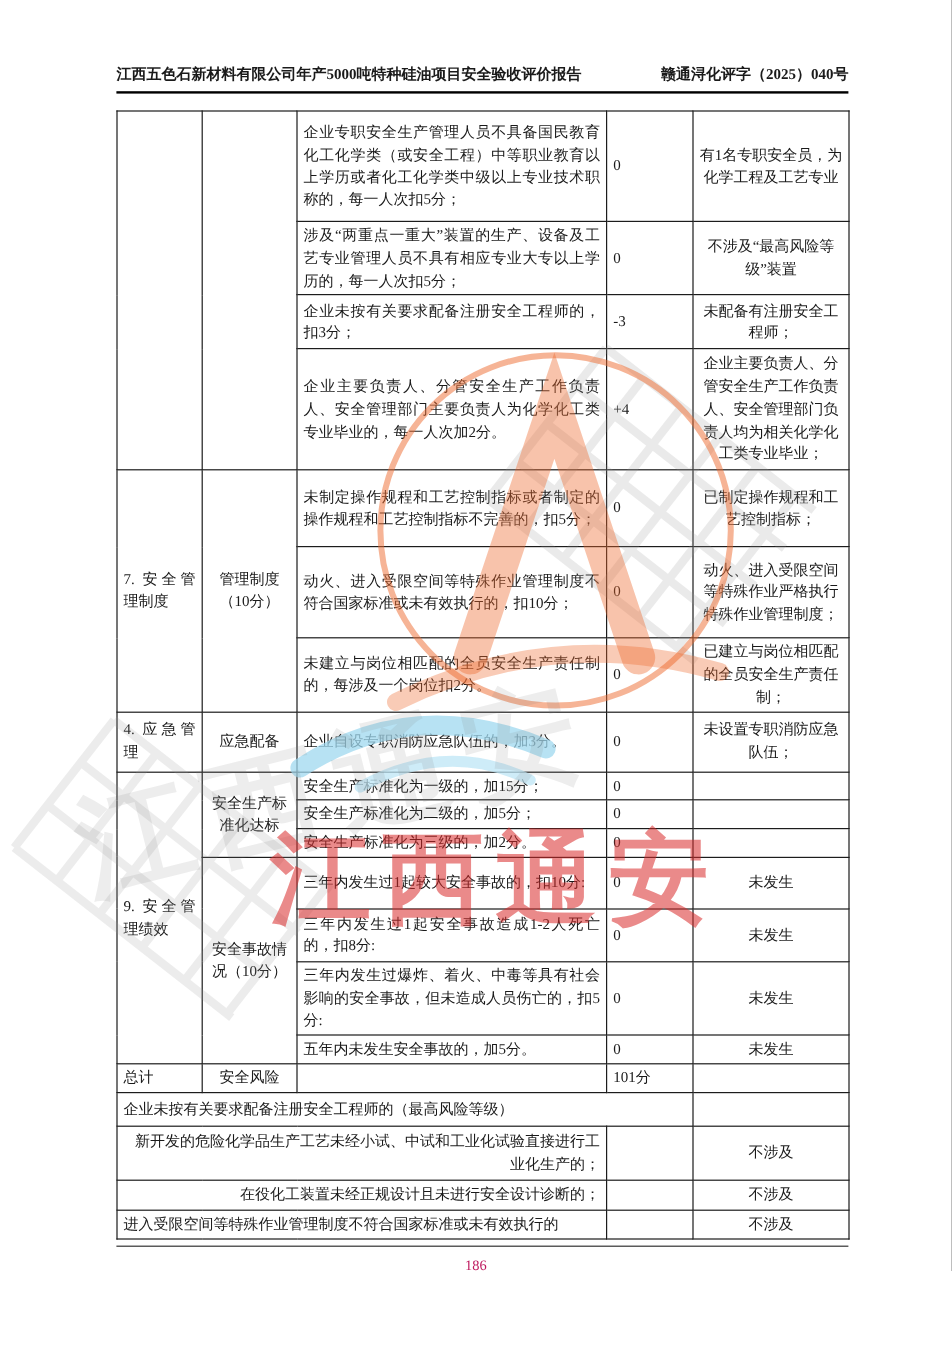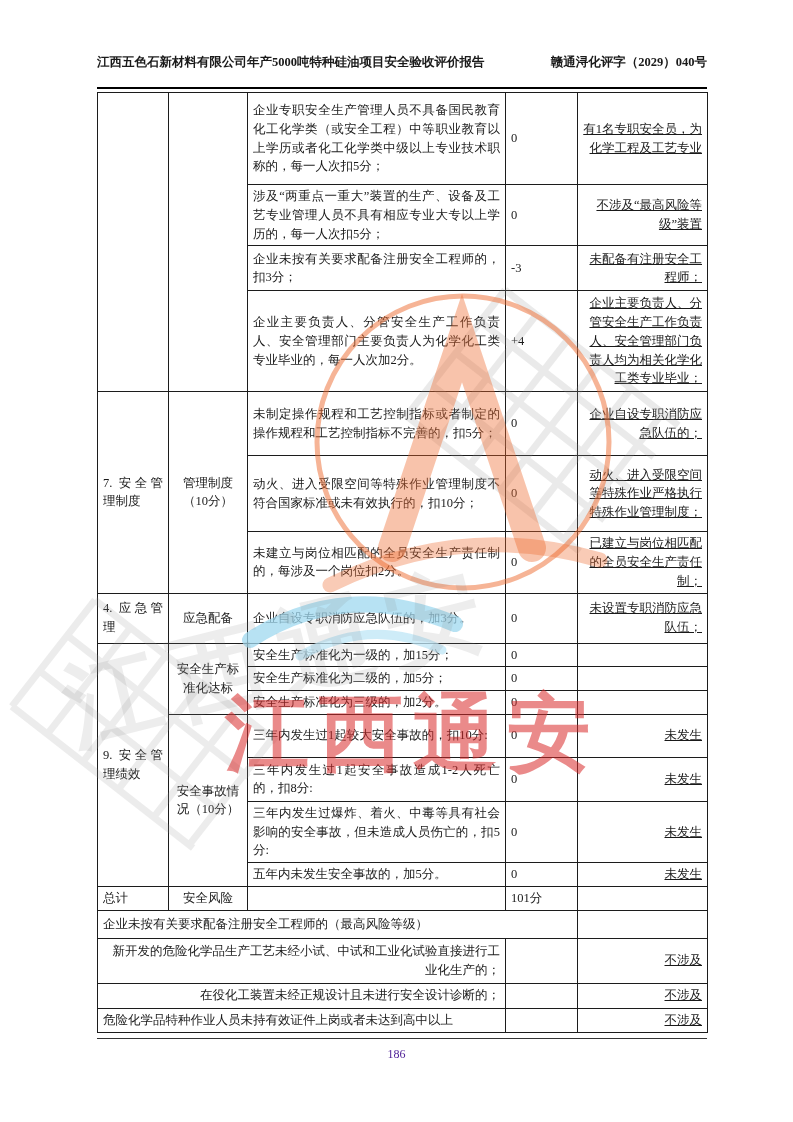--- a/index.html
+++ b/index.html
@@ -6,59 +6,59 @@
   .page{
     position:relative; width:793px; height:1122px; margin:0 auto;
     background:#ffffff; overflow:hidden;
     font-family:"Liberation Serif","DejaVu Serif",serif;
     color:#1a1a1a;
   }
   
   .hdr{
     position:absolute; left:97px; top:54px; width:610px;
     display:flex; justify-content:space-between; align-items:flex-end;
-    border-bottom:2px solid #000; padding-bottom:16px;
+    border-bottom:2px solid #000; padding-bottom:5px;
     font-size:12.5px; font-weight:bold; white-space:nowrap;
   }
   
   .tbl-wrap{position:absolute; left:97px; top:92px; width:612px; z-index:1;}
   table.report{border-collapse:collapse; table-layout:fixed; width:610px; font-size:12.5px; line-height:1.5;padding-left:28px;}
   table.report td{
     border:1px solid #1c1c1c; padding:2px 5px; vertical-align:middle;
     overflow:hidden; word-break:break-all;
   }
   td.cat{text-align:justify;}
   td.sub{text-align:center;}
   td.crit{text-align:justify;}
   td.score{text-align:left; padding-left:5px;}
-  td.remark{text-align:right;text-decoration:underline;}
+  td.remark{text-align:center;}
   
   .footer-line{position:absolute; left:97px; top:1038px; width:610px; border-top:1px solid #333;}
-  .page-num{position:absolute; left:0; top:1047px; width:793px; text-align:center; font-size:12px; color:#4c1d95;}
+  .page-num{position:absolute; left:0; top:1047px; width:793px; text-align:center; font-size:12px; color:#be185d;}
   
   .wm-svg{position:absolute; left:0; top:0; z-index:2; pointer-events:none;}
   .wm-red{
     position:absolute; left:225px; top:692px; z-index:3; pointer-events:none;
     font-size:84px; line-height:1; font-weight:bold; letter-spacing:10px;
     color:rgba(216,42,42,0.55); white-space:nowrap;
   }
   .wm-gray{
     position:absolute; left:60px; top:610px; z-index:2; pointer-events:none;
     font-size:96px; line-height:1; font-weight:bold; letter-spacing:14px;
     color:rgba(125,125,125,0.14); transform:rotate(-14deg); white-space:nowrap;
   }
 </style>
 </head>
 <body>
 
 <div class="page">
 
   <div class="hdr">
     <span>江西五色石新材料有限公司年产5000吨特种硅油项目安全验收评价报告</span>
-    <span>赣通浔化评字（2029）040号</span>
+    <span>赣通浔化评字（2025）040号</span>
   </div>
 
   <div class="tbl-wrap">
     <table class="report">
       <colgroup>
           <col style="width:71px">
           <col style="width:79px">
           <col style="width:258px">
           <col style="width:72px">
           <col style="width:130px">
@@ -86,21 +86,21 @@
           <td class="crit">企业主要负责人、分管安全生产工作负责人、安全管理部门主要负责人为化学化工类专业毕业的，每一人次加2分。</td>
           <td class="score">+4</td>
           <td class="remark">企业主要负责人、分管安全生产工作负责人、安全管理部门负责人均为相关化学化工类专业毕业；</td>
         </tr>
 
         <tr style="height:64px">
           <td class="cat" rowspan="3">7. 安全管理制度</td>
           <td class="sub" rowspan="3">管理制度（10分）</td>
           <td class="crit">未制定操作规程和工艺控制指标或者制定的操作规程和工艺控制指标不完善的，扣5分；</td>
           <td class="score">0</td>
-          <td class="remark">企业自设专职消防应急队伍的；</td>
+          <td class="remark">已制定操作规程和工艺控制指标；</td>
         </tr>
         <tr style="height:76px">
           <td class="crit">动火、进入受限空间等特殊作业管理制度不符合国家标准或未有效执行的，扣10分；</td>
           <td class="score">0</td>
           <td class="remark">动火、进入受限空间等特殊作业严格执行特殊作业管理制度；</td>
         </tr>
         <tr style="height:52px">
           <td class="crit">未建立与岗位相匹配的全员安全生产责任制的，每涉及一个岗位扣2分。</td>
           <td class="score">0</td>
           <td class="remark">已建立与岗位相匹配的全员安全生产责任制；</td>
@@ -170,21 +170,21 @@
           <td colspan="3" class="crit" style="text-align:right">新开发的危险化学品生产工艺未经小试、中试和工业化试验直接进行工业化生产的；</td>
           <td class="score"></td>
           <td class="remark">不涉及</td>
         </tr>
         <tr style="height:25px">
           <td colspan="3" class="crit" style="text-align:right">在役化工装置未经正规设计且未进行安全设计诊断的；</td>
           <td class="score"></td>
           <td class="remark">不涉及</td>
         </tr>
         <tr style="height:24px">
-          <td colspan="3" class="crit" style="text-align:left">危险化学品特种作业人员未持有效证件上岗或者未达到高中以上</td>
+          <td colspan="3" class="crit" style="text-align:left">进入受限空间等特殊作业管理制度不符合国家标准或未有效执行的</td>
           <td class="score"></td>
           <td class="remark">不涉及</td>
         </tr>
       </tbody>
     </table>
   </div>
 
   <svg class="wm-svg" width="793" height="1122" viewBox="0 0 793 1122">
 
     <g opacity="0.20" stroke="#9a9a9a" stroke-width="7" fill="none" transform="translate(505,290) rotate(38)">

